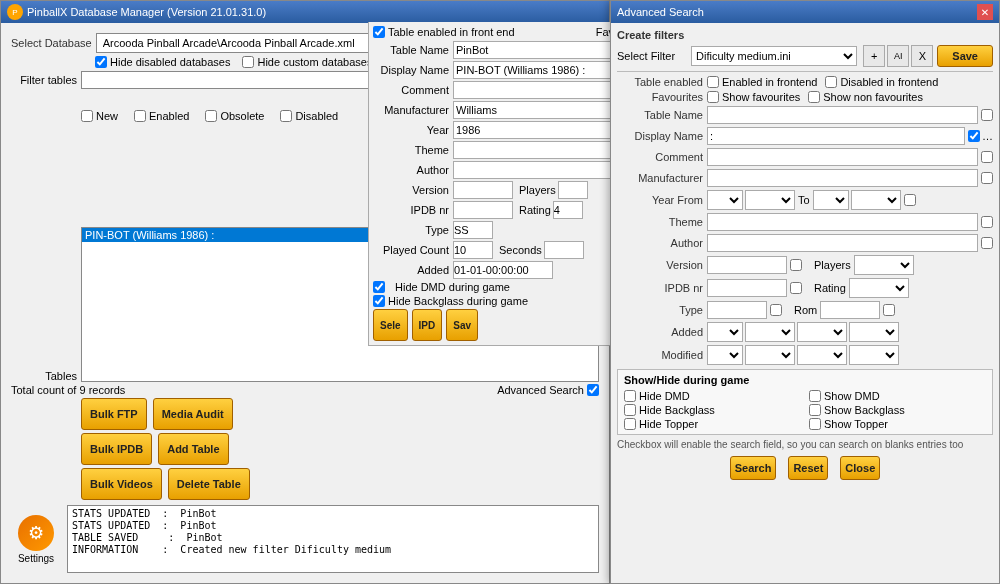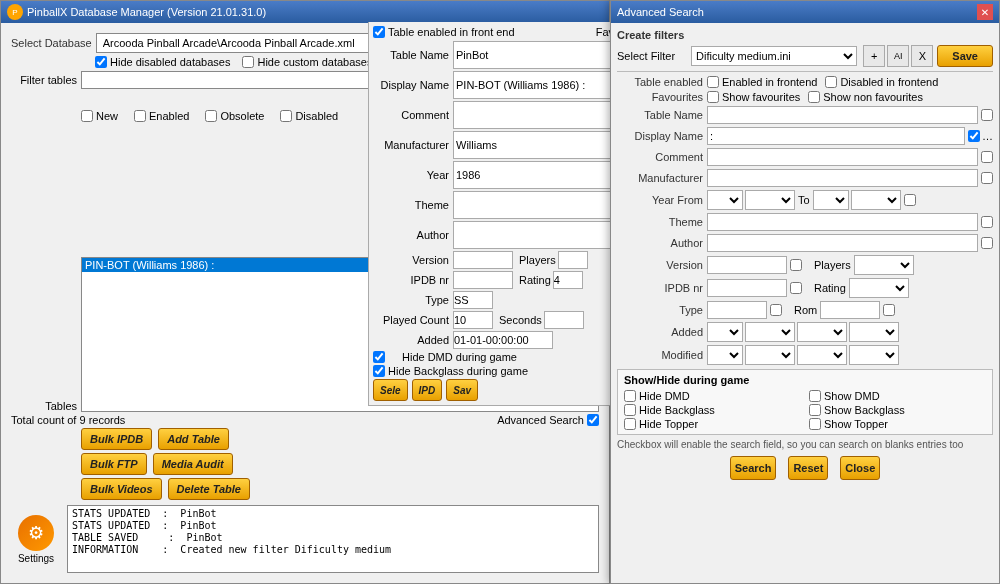--- a/index.html
+++ b/index.html
@@ -130,24 +130,23 @@
       margin: 2px 0;
     }
 
     .btn {
       background: linear-gradient(to bottom, #ffd040, #e8a000);
       border: 1px solid #a06000;
       border-radius: 3px;
       padding: 2px 8px;
       font-size: 11px;
       cursor: pointer;
-      height: 22px;
+      height: 32px;
       font-weight: bold;
       color: #222;
-      font-style: italic;
     }
 
     .btn-row {
       display: flex;
       gap: 6px;
       margin-bottom: 3px;
       margin-left: 70px;
     }
 
     .settings-area {
@@ -191,21 +190,21 @@
     .status-line { margin-bottom: 1px; }
 
     .field-row {
       display: flex;
       align-items: center;
       margin-bottom: 2px;
     }
     .field-label { min-width: 80px; text-align: right; padding-right: 4px; font-size: 11px; }
     .field-value {
       flex: 1;
-      height: 28px;
+      height: 18px;
       border: 1px solid #aaa;
       background: white;
       font-size: 11px;
       padding: 0 2px;
     }
 
     
     .adv-window {
       position: absolute;
       top: 0;
@@ -443,27 +442,27 @@
 
     <div class="total-row">
       <span>Total count of 9 records</span>
       <label class="checkbox-item">
         <span>Advanced Search</span>
         <input type="checkbox" checked="" style="">
       </label>
     </div>
 
     <div class="btn-row">
+      <button class="btn">Bulk FTP</button>
+      <button class="btn">Media Audit</button>
+    </div>
+
+    <div class="btn-row">
       <button class="btn">Bulk IPDB</button>
       <button class="btn">Add Table</button>
-    </div>
-
-    <div class="btn-row">
-      <button class="btn">Bulk FTP</button>
-      <button class="btn">Media Audit</button>
     </div>
 
     <div class="btn-row">
       <button class="btn">Bulk Videos</button>
       <button class="btn">Delete Table</button>
     </div>
 
     <div class="settings-area">
       <div class="settings-icon-box">
         <div class="settings-circle">⚙</div>
@@ -550,21 +549,21 @@
     <span style="margin-left:6px; font-size:11px;">Seconds</span>
     <input type="text" style="width: 40px; height: 18px; border: 1px solid rgb(170, 170, 170); font-size: 11px; margin-left: 2px;">
   </div>
 
   <div class="field-row">
     <span class="field-label">Added</span>
     <input type="text" style="width: 100px; height: 18px; border: 1px solid rgb(170, 170, 170); font-size: 11px;" value="01-01-00:00:00">
   </div>
 
   <div style="margin-bottom:2px; font-size:11px;">
-    <label style="display:flex;align-items:flex-start;gap:17px;margin-bottom:2px;">
+    <label style="display:flex;align-items:flex-start;gap:10px;margin-bottom:2px;">
       <input type="checkbox" checked="" style="">
       <span>Hide DMD during game</span>
     </label>
     <label style="display:flex;align-items:center;gap:3px;margin-bottom:2px;">
       <input type="checkbox" checked="" style="">
       <span>Hide Backglass during game</span>
     </label>
   </div>
 
   <div style="display:flex; gap:4px; margin-top:2px;">

